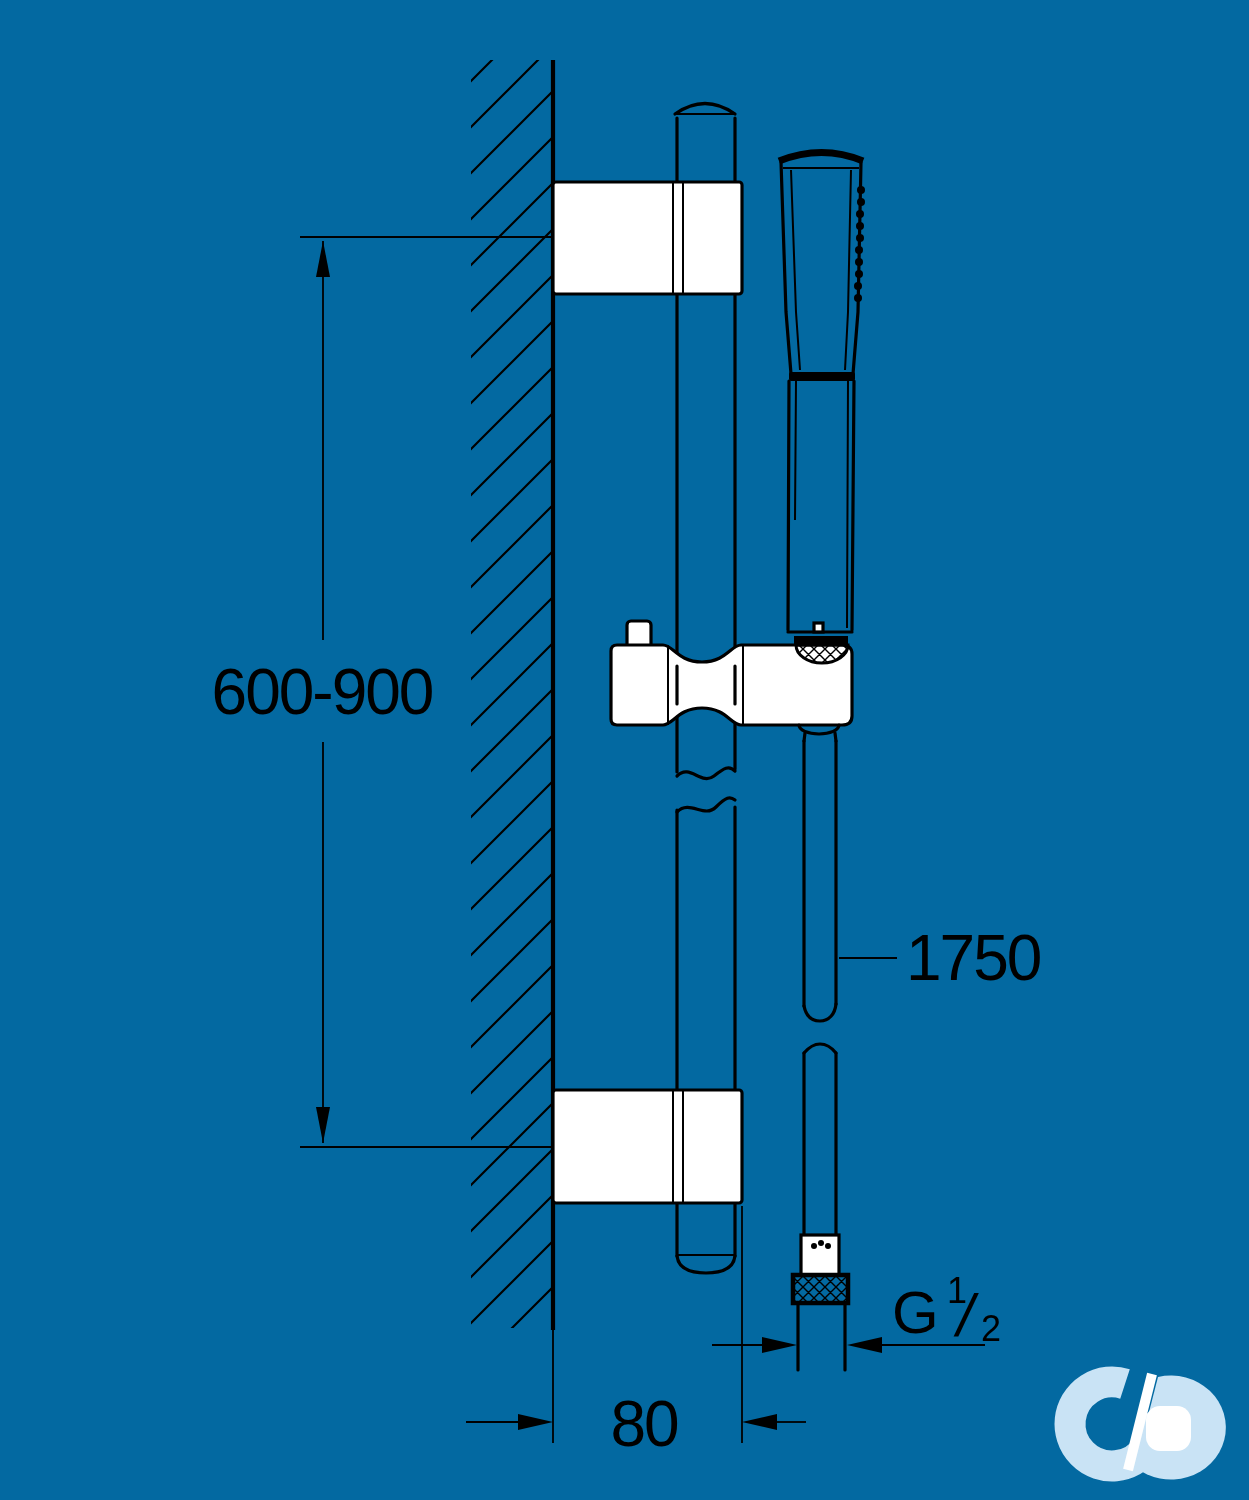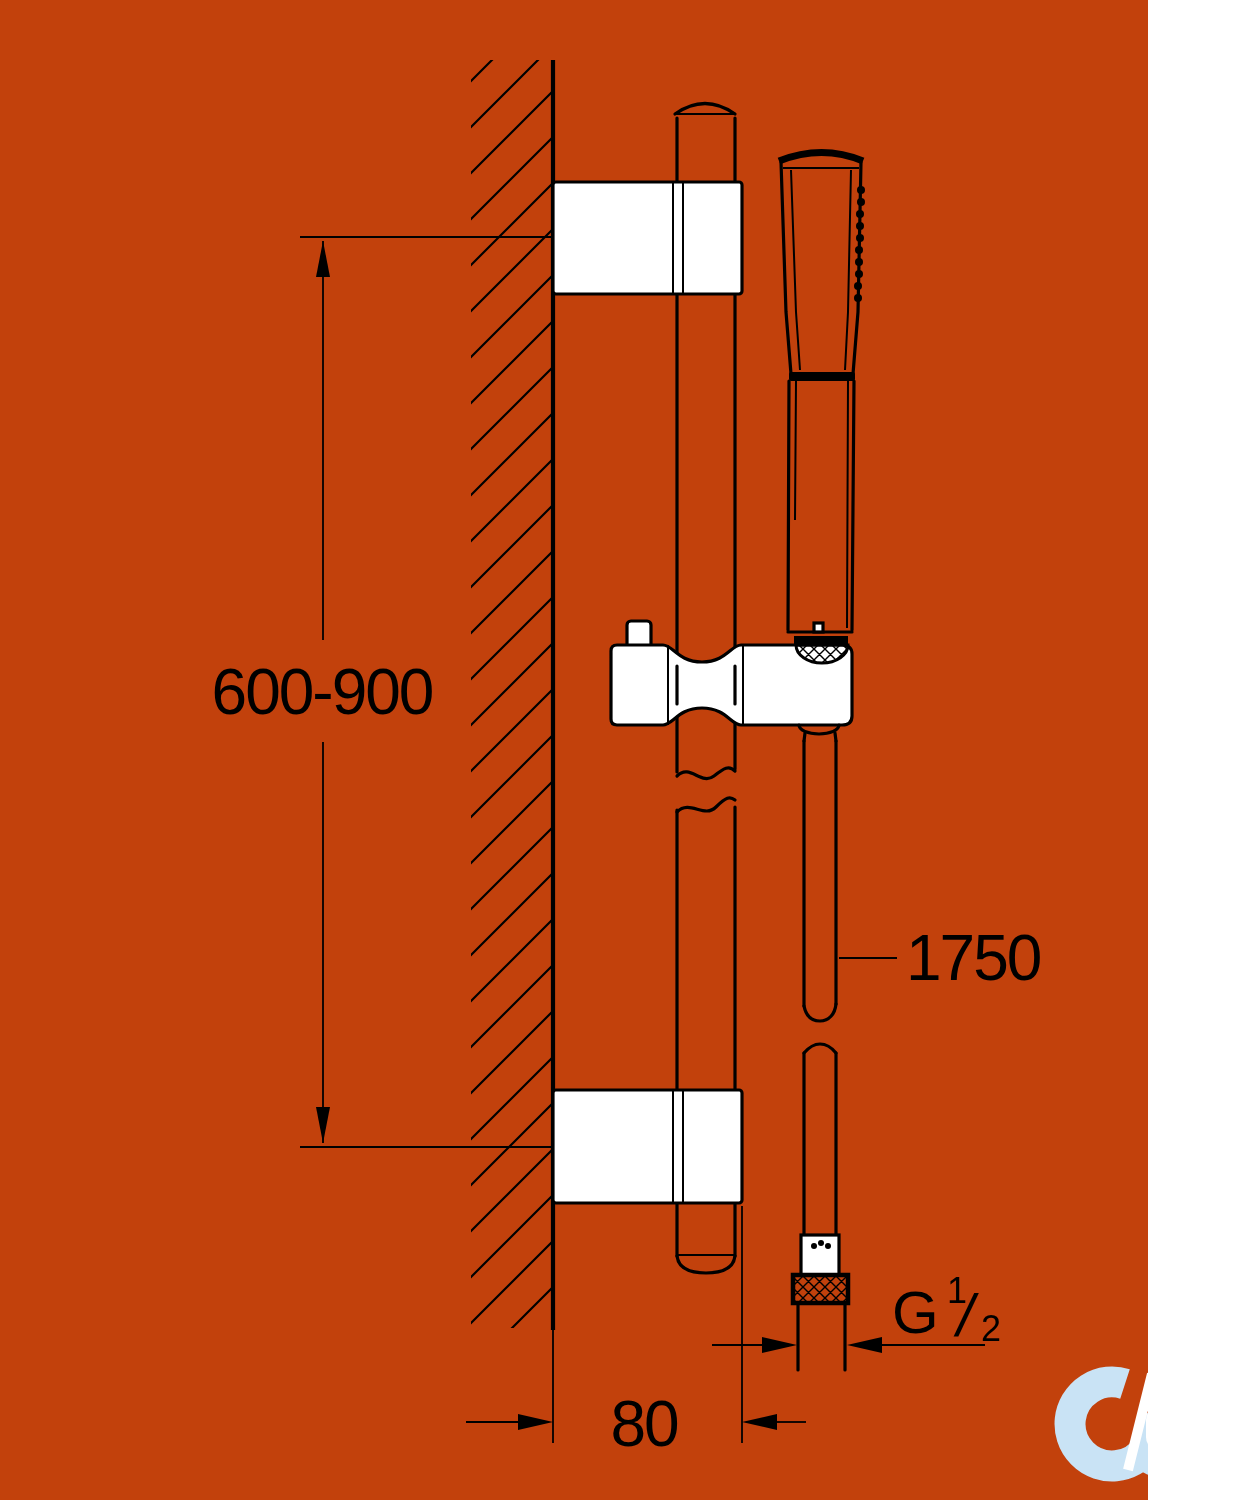--- a/index.html
+++ b/index.html
@@ -2,23 +2,23 @@
 <html><head>
 <meta charset="utf-8">
 <style>
   html, body {
     margin: 0;
     padding: 0;
     background: #ffffff;
   }
   .stage {
     position: relative;
-    width: 1148px;
+    width: 1249px;
     height: 1500px;
-    background: #c2410c;
+    background: #0369a1;
     overflow: hidden;
   }
   svg { display: block; }
   .dim-text {
     font-family: "Liberation Sans", "DejaVu Sans", sans-serif;
     font-size: 64px;
     letter-spacing: -2px;
     fill: #000000;
   }
   .thread-g   { font-family: "Liberation Sans", sans-serif; font-size: 60px; fill:#000; }

